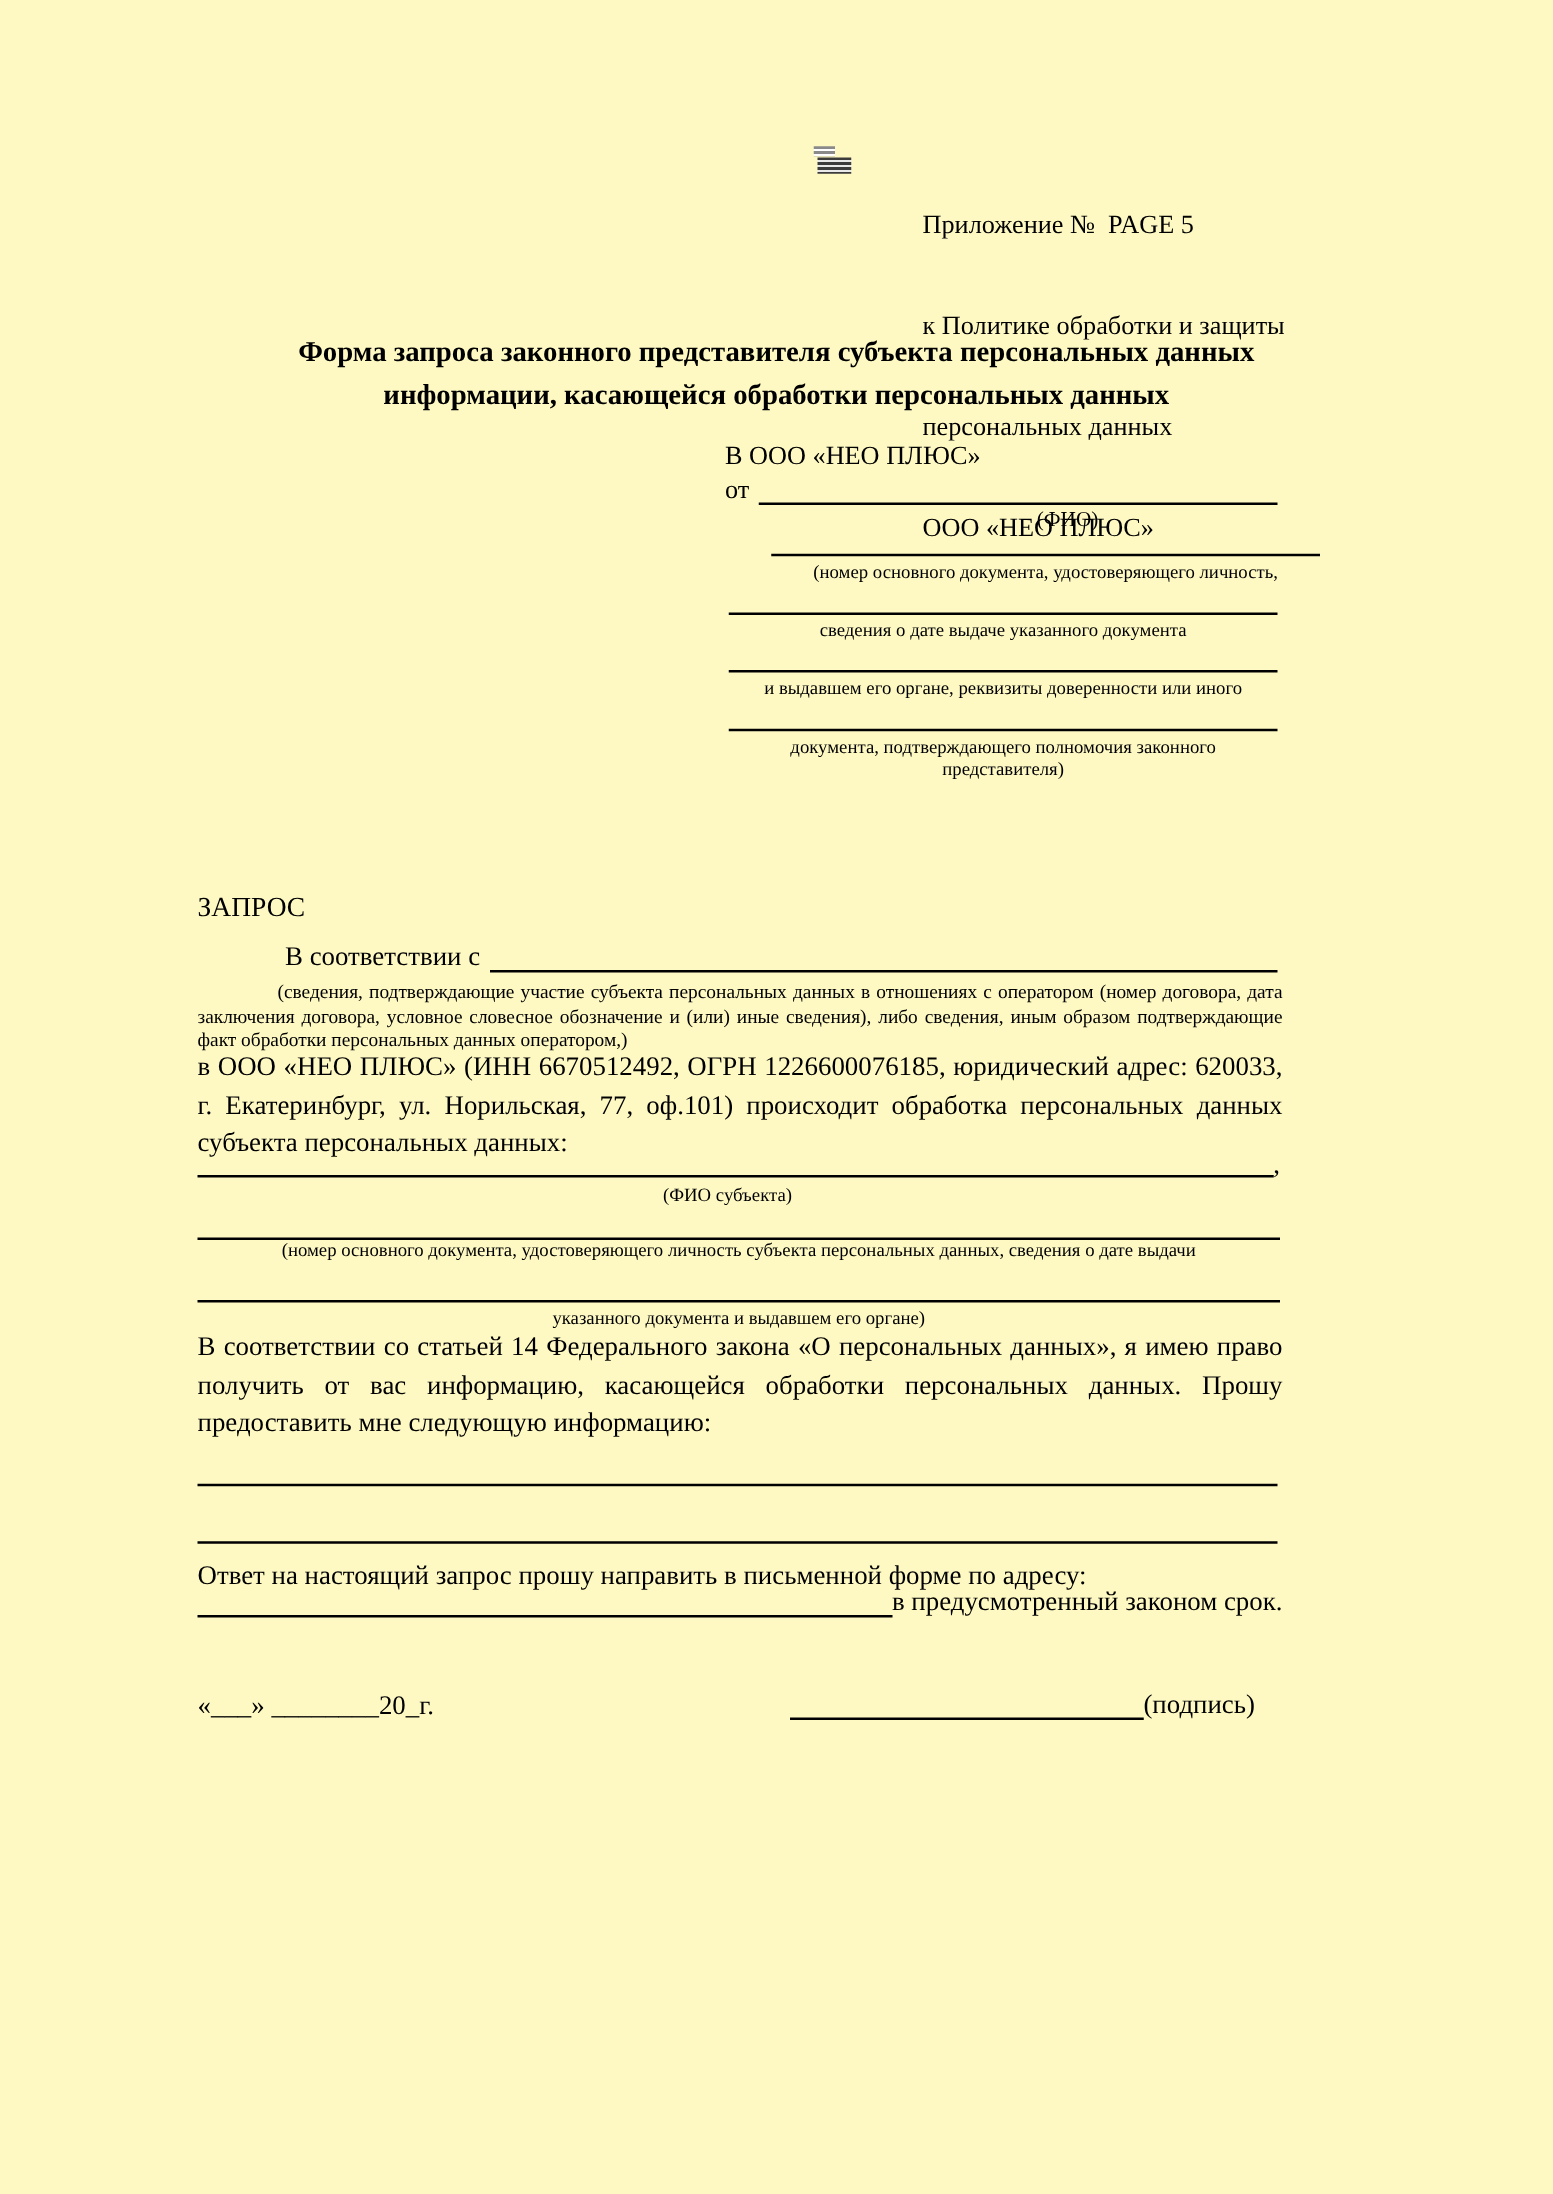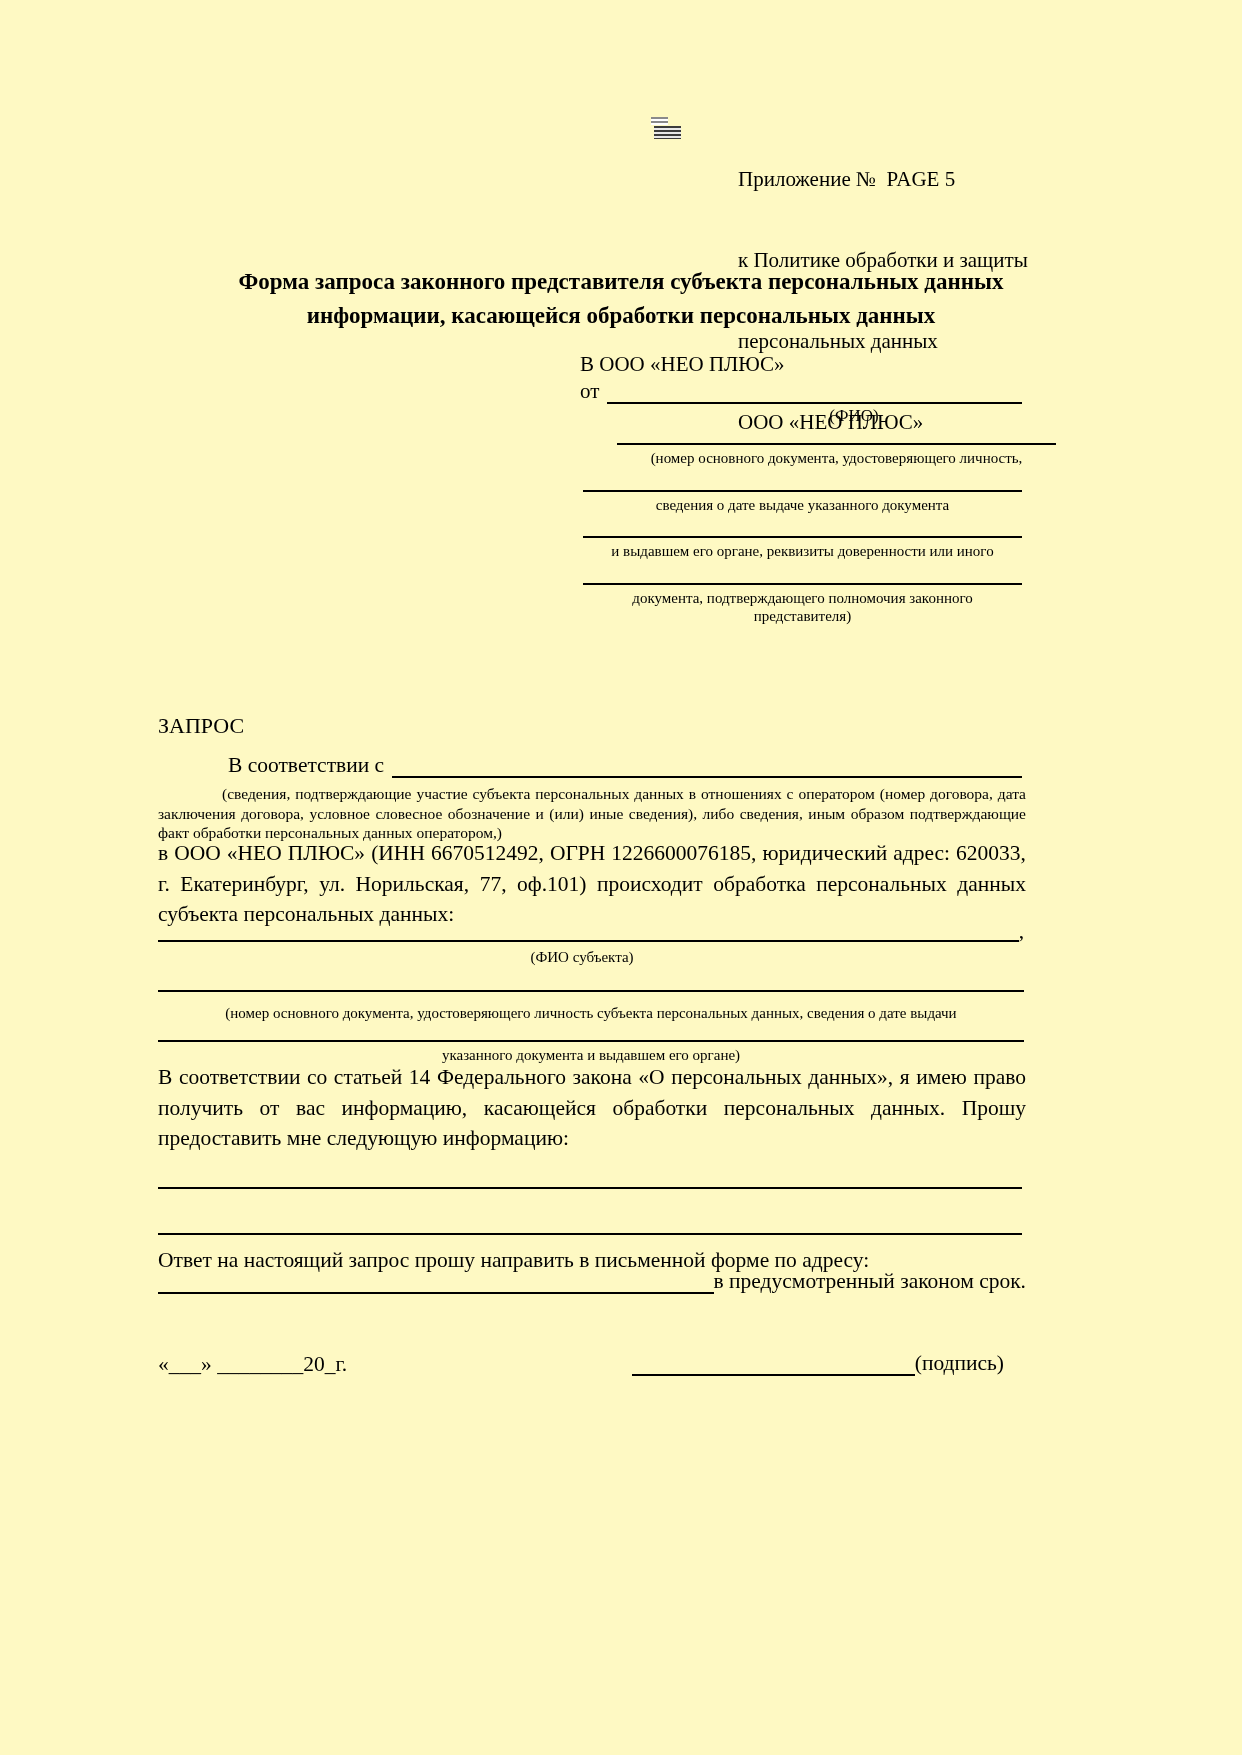--- a/index.html
+++ b/index.html
@@ -83,21 +83,21 @@
   <div class="abs body-text just" style="left:158px;top:838px;width:868px">в ООО «НЕО ПЛЮС» (ИНН 6670512492, ОГРН 1226600076185, юридический адрес: 620033, г. Екатеринбург, ул. Норильская, 77, оф.101)  происходит обработка персональных данных субъекта персональных данных:</div>
 
   <div class="abs row" style="left:158px;top:920px;width:866px;height:22px">
     <div class="ul fill" style="height:22px"></div>
     <span style="font-size:21.5px;line-height:22px">,</span>
   </div>
   <div class="abs cap" style="left:158px;top:948px;width:848px">(ФИО субъекта)</div>
 
   <div class="abs" style="left:158px;top:970px;width:866px">
     <div class="ul" style="height:22px"></div>
-    <div class="cap" style="margin-top:12px">(номер основного документа, удостоверяющего личность субъекта персональных данных, сведения о дате выдачи</div>
+    <div class="cap" style="margin-top:0">(номер основного документа, удостоверяющего личность субъекта персональных данных, сведения о дате выдачи</div>
   </div>
   <div class="abs" style="left:158px;top:1020px;width:866px">
     <div class="ul" style="height:22px"></div>
     <div class="cap" style="margin-top:4px">указанного документа и выдавшем его органе)</div>
   </div>
 
   <div class="abs body-text just" style="left:158px;top:1062px;width:868px">В соответствии со статьей 14 Федерального закона «О персональных данных», я имею право получить от вас информацию, касающейся обработки персональных данных. Прошу предоставить мне следующую информацию:</div>
 
   <div class="abs ul" style="left:158px;top:1167px;width:864px;height:22px"></div>
   <div class="abs ul" style="left:158px;top:1213px;width:864px;height:22px"></div>

